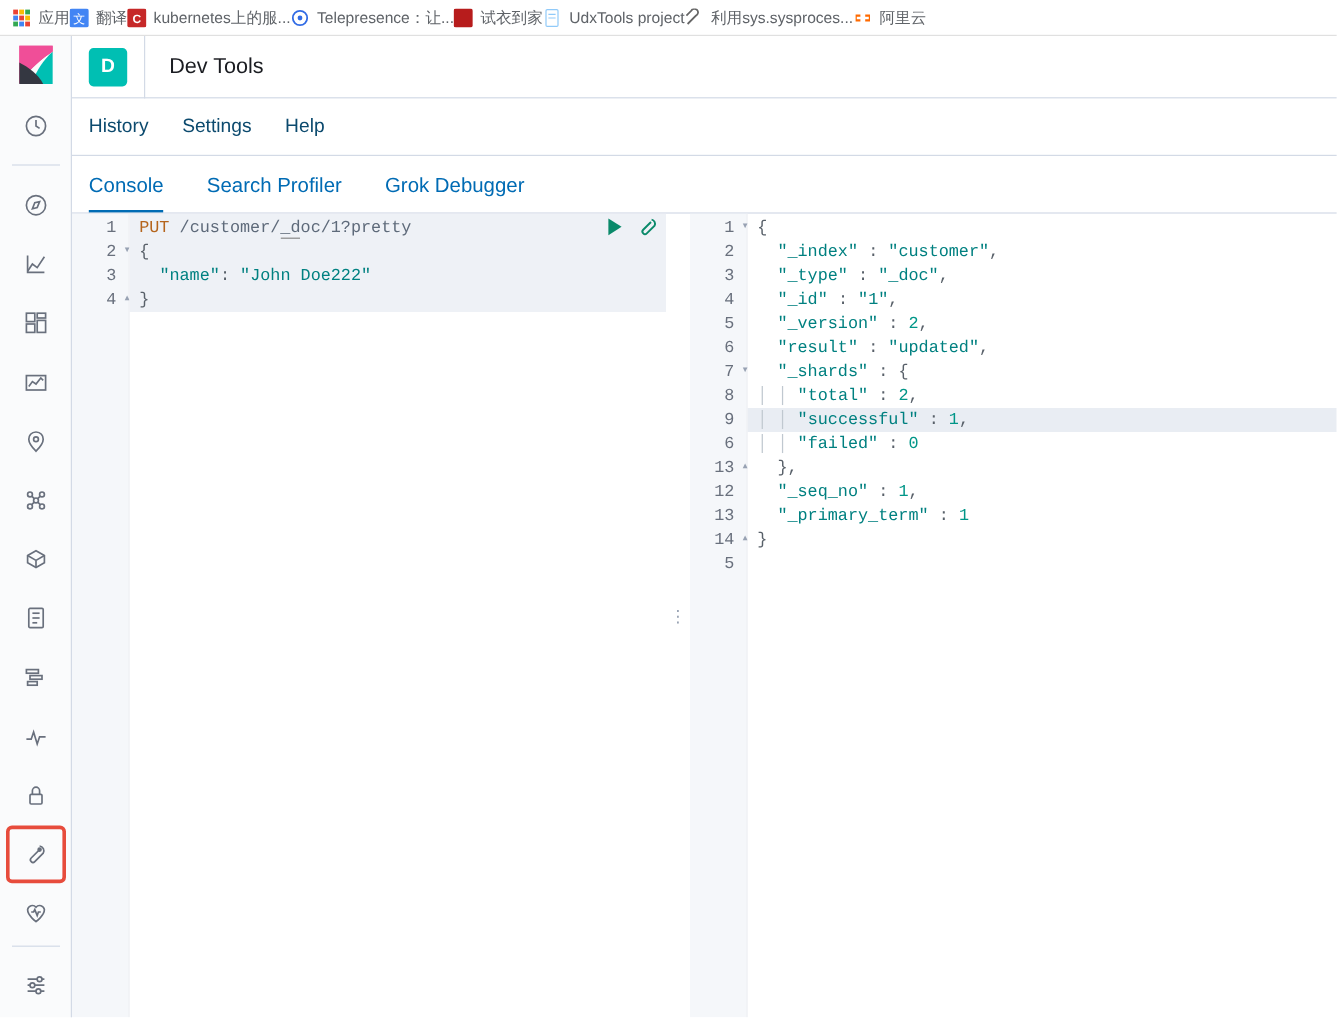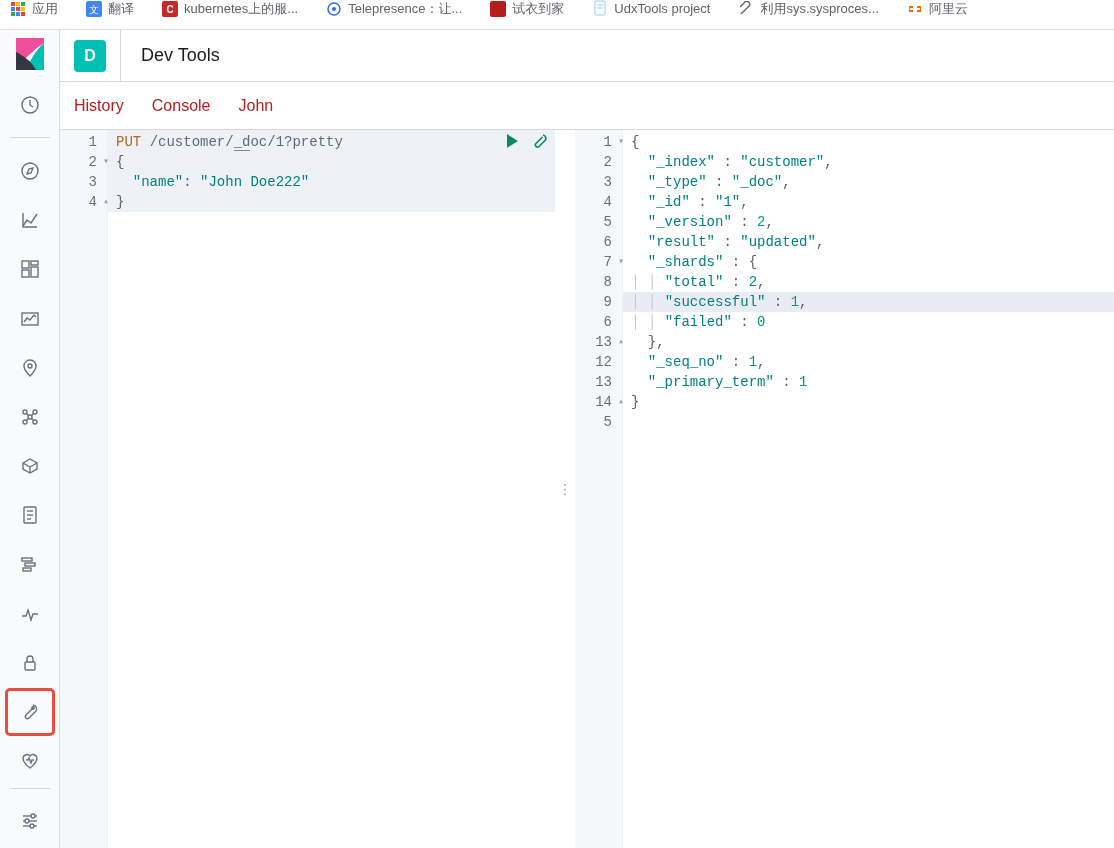--- a/index.html
+++ b/index.html
@@ -1,19 +1,19 @@
 <!DOCTYPE html>
 <html><head>
 <meta charset="utf-8">
 <style>
 * { margin:0; padding:0; box-sizing:border-box; }
 body { font-family:-apple-system,BlinkMacSystemFont,"Segoe UI",Helvetica,Arial,sans-serif; font-size:14px; color:#343741; overflow:hidden; width:1114px; height:848px; background:#fff; }
 
 
-.bookmarks { height:30px; display:flex; align-items:flex-start; gap:28px; padding:0 10px; border-bottom:1px solid #e0e0e0; font-size:13px; color:#5f6368; }
+.bookmarks { height:30px; display:flex; align-items:center; gap:0; padding:0 10px; border-bottom:1px solid #e0e0e0; font-size:13px; color:#5f6368; }
 .bookmarks .bm { display:flex; align-items:center; gap:6px; white-space:nowrap; cursor:pointer; }
 .bm-icon { width:16px; height:16px; display:inline-flex; align-items:center; justify-content:center; }
 .apps-icon { display:grid; grid-template-columns:repeat(3,4px); grid-template-rows:repeat(3,4px); gap:1px; }
 .apps-icon span:nth-child(1){background:#ea4335;} .apps-icon span:nth-child(2){background:#fbbc05;} .apps-icon span:nth-child(3){background:#34a853;}
 .apps-icon span:nth-child(4){background:#4285f4;} .apps-icon span:nth-child(5){background:#ea4335;} .apps-icon span:nth-child(6){background:#fbbc05;}
 .apps-icon span:nth-child(7){background:#34a853;} .apps-icon span:nth-child(8){background:#4285f4;} .apps-icon span:nth-child(9){background:#ea4335;}
 
 
 .shell { display:flex; height:calc(848px - 30px); }
 .sidebar { width:60px; border-right:1px solid #d3dae6; display:flex; flex-direction:column; align-items:center; padding-top:8px; gap:4px; background:#fafbfc; position:relative;}
@@ -22,21 +22,21 @@
 .side-item.highlighted { outline:3px solid #e74c3c; outline-offset:-2px; }
 .side-sep { width:40px; height:1px; background:#d3dae6; margin:6px 0; }
 
 .main { flex:1; display:flex; flex-direction:column; }
 .topbar { height:52px; display:flex; align-items:center; gap:20px; padding:0 14px; border-bottom:1px solid #d3dae6; }
 .app-badge { width:32px; height:32px; background:#00bfb3; color:#fff; border-radius:4px; display:flex; align-items:center; justify-content:center; font-weight:700; font-size:16px; }
 .app-badge-wrap { padding-right:14px; border-right:1px solid #d3dae6; height:52px; display:flex; align-items:center;}
 .app-title { font-size:18px; color:#1a1c21; }
 
 .subnav { height:48px; display:flex; align-items:center; gap:28px; padding:0 14px; border-bottom:1px solid #d3dae6; }
-.subnav a { color:#b91c1c; font-size:16px; cursor:pointer; }
+.subnav a { color:#0c4a6e; font-size:16px; cursor:pointer; }
 
 .tabs { height:48px; display:flex; align-items:flex-end; gap:36px; padding:0 14px; border-bottom:1px solid #d3dae6; }
 .tab { font-size:17px; color:#006bb4; padding-bottom:10px; cursor:pointer; border-bottom:2px solid transparent; }
 .tab.active { border-bottom-color:#006bb4; font-weight:500; }
 
 .workspace { flex:1; display:flex; position:relative; }
 .splitter { width:20px; display:flex; align-items:center; justify-content:center; cursor:col-resize; color:#98a2b3;}
 .pane { flex:1; display:flex; font-family:Menlo,Consolas,"Courier New",monospace; font-size:14px; line-height:20px; overflow:hidden; position:relative;}
 .pane-left { flex:0 0 495px; }
 .gutter { width:48px; background:#f5f7fa; border-right:1px solid #eef0f4; padding-top:2px; color:#69707d; text-align:right; user-select:none;}
@@ -265,24 +265,29 @@
   <div class="main">
     <div class="topbar">
       <div class="app-badge-wrap">
         <div class="app-badge">D</div>
       </div>
       <div class="app-title">Dev Tools</div>
     </div>
 
     <div class="subnav">
       <a>History</a>
-      <a>Console</a>
-      <a>John</a>
-    </div>
-
+      <a>Settings</a>
+      <a>Help</a>
+    </div>
+
+    <div class="tabs">
+      <div class="tab active">Console</div>
+      <div class="tab">Search Profiler</div>
+      <div class="tab">Grok Debugger</div>
+    </div>
 
     <div class="workspace">
 
       <div class="pane pane-left">
         <div class="gutter" id="req-gutter">
             <div class="ln">1</div>
             <div class="ln fold">2</div>
             <div class="ln">3</div>
             <div class="ln foldup">4</div>
           </div>

